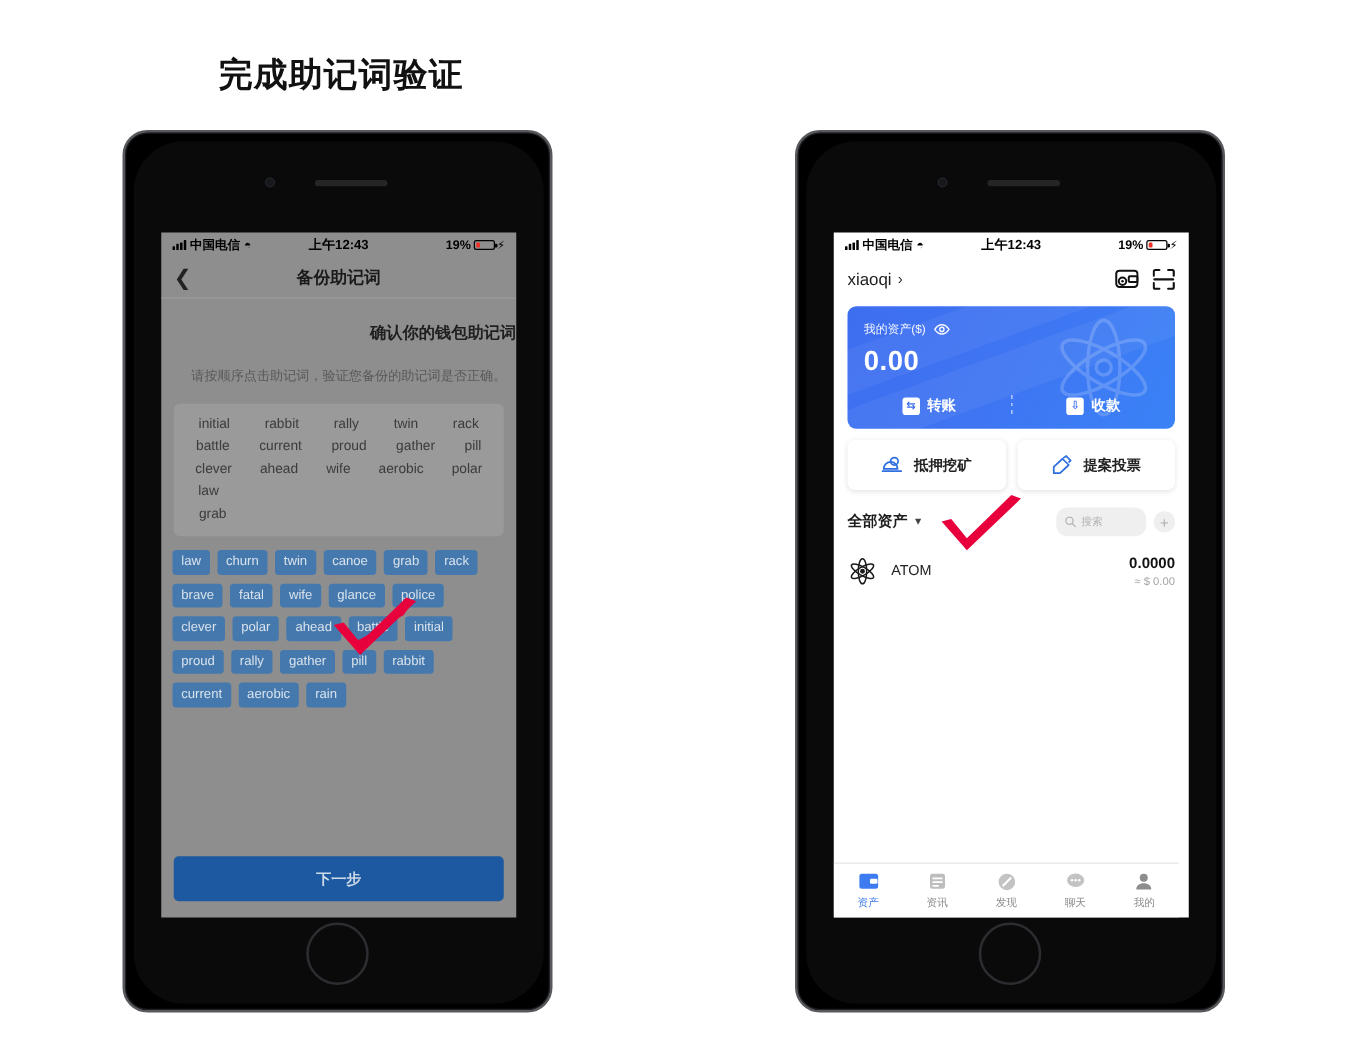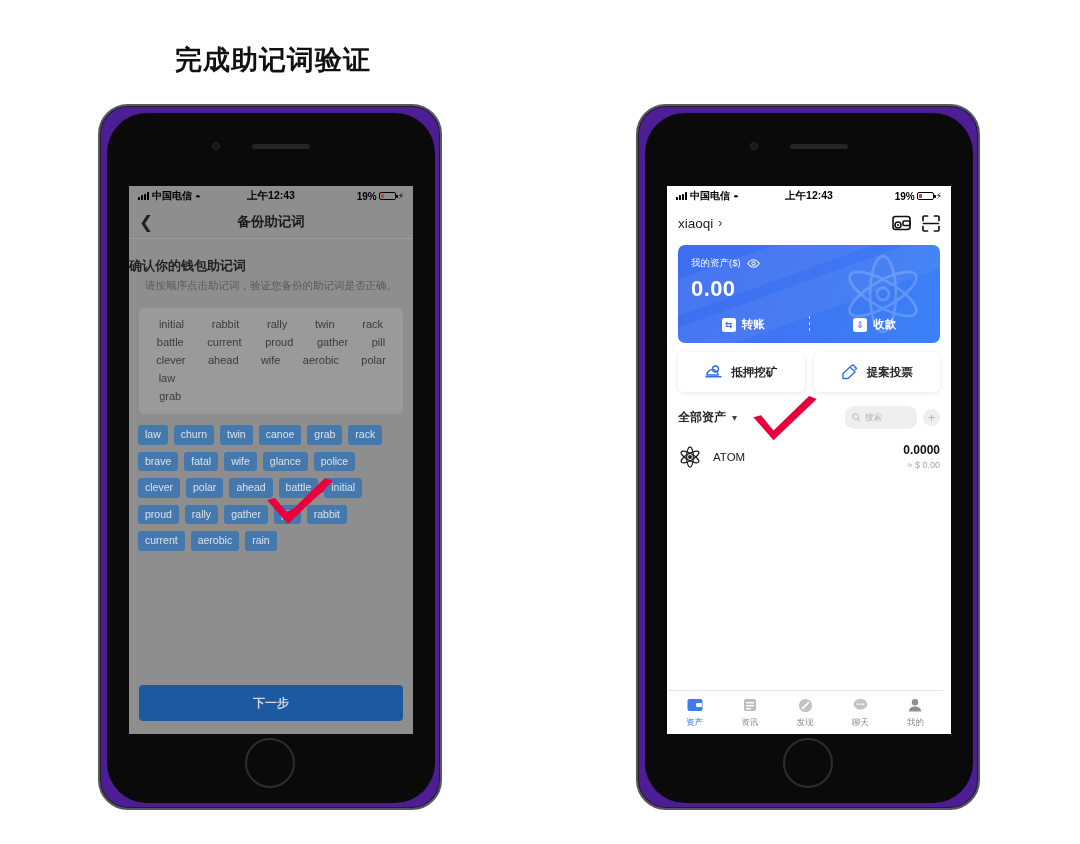--- a/index.html
+++ b/index.html
@@ -18,22 +18,22 @@
     font-size: 27px; font-weight: bold; color: #111;
     letter-spacing: 1px; text-align: center;
   }
   .caption.left  { left: 103px; width: 340px; }
   .caption.right { left: 640px; width: 340px; }
 
   
   .phone {
     position: absolute;
     width: 344px; height: 706px;
-    background: #4c1d95;
-    border-radius: 30px;
+    background: #000000;
+    border-radius: 20px;
     border: 2px solid #57595c;
     box-shadow: 0 0 0 1px #1d1f21 inset;
   }
   .phone.left  { left: 98px;  top: 104px; }
   .phone.right { left: 636px; top: 104px; }
 
   .bezel {
     position: absolute; left: 7px; top: 7px;
     width: 328px; height: 690px;
     background: #0a0a0a; border-radius: 40px;
@@ -93,26 +93,26 @@
     padding: 0 10px; position: relative;
   }
   .nav-back { font-size: 17px; color: #222; line-height: 1; }
   .nav-title {
     position: absolute; left: 0; right: 0; text-align: center;
     font-size: 13.5px; font-weight: bold; color: #1a1a1a;
   }
   .sep { height: 1px; background: #9c9c9c; }
 
   .mn-head {
-    text-align: left; font-size: 13px; font-weight: bold;
+    text-align: right; font-size: 13px; font-weight: bold;
     color: #1f1f1f; margin-top: 18px;
   }
   .mn-sub {
-    text-align: center; font-size: 10.5px; color: #595959;
-    margin-top: 4px; padding: 0 8px;
+    text-align: right; font-size: 10.5px; color: #595959;
+    margin-top: 19px; padding: 0 8px;
   }
 
   .selected-box {
     margin: 15px 10px 0; background: #9a9a9a;
     border-radius: 5px; padding: 7px 4px 9px;
     min-height: 104px;
   }
   .sel-row {
     display: flex; justify-content: space-around; align-items: center;
     padding: 3px 2px; font-size: 11px; color: #3b3b3b;

